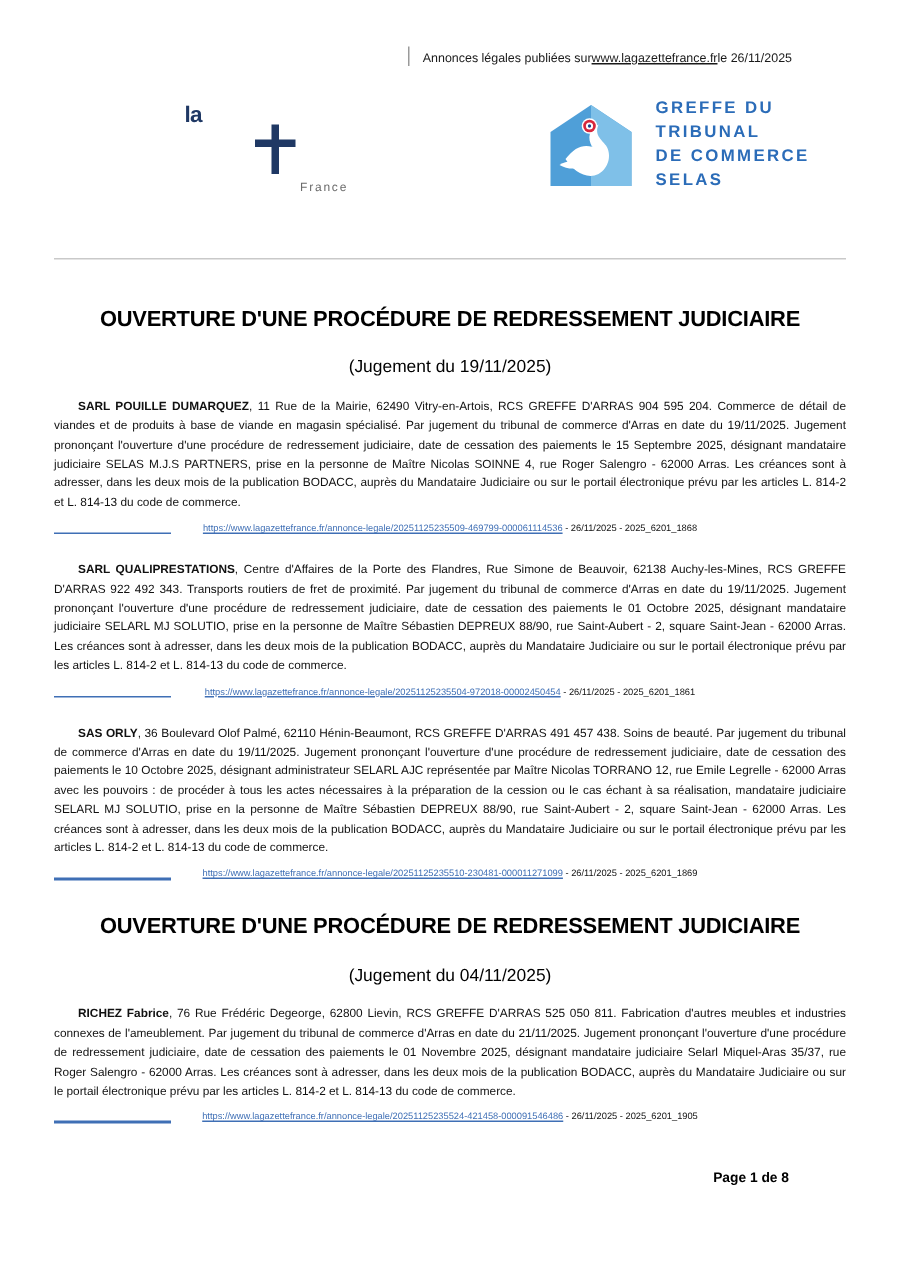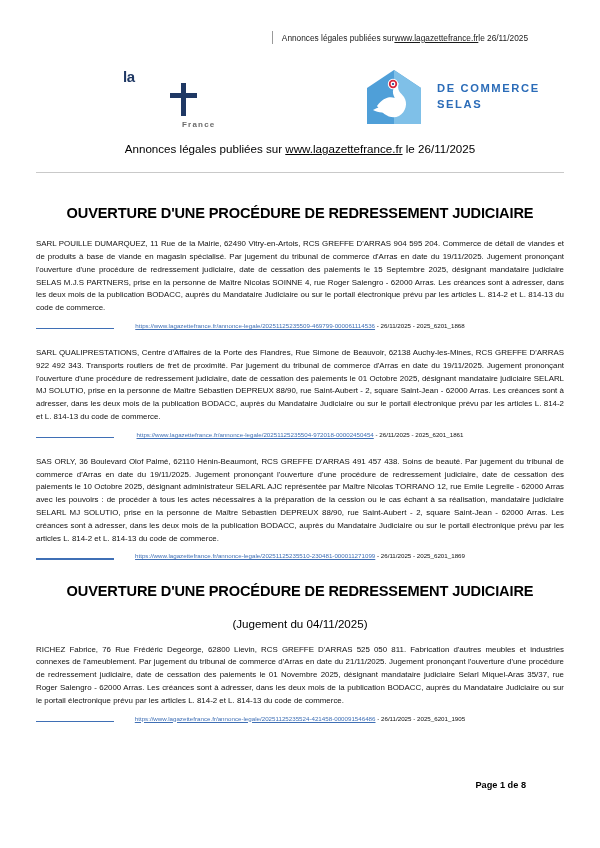--- a/index.html
+++ b/index.html
@@ -91,24 +91,24 @@
   .gz-cross-h {
     position: absolute;
     left: 108px;
     top: 25px;
     width: 27px;
     height: 5px;
     background: #1f3864;
   }
   .gz-france {
     position: absolute;
-    left: 120px;
+    left: 138px;
     top: 52px;
     font-size: 8px;
-    font-weight: bold;
+    font-weight: normal;
     color: #6b6b6b;
     letter-spacing: 1.2px;
   }
 
   .greffe-logo {
     position: absolute;
     left: 363px;
     top: 0px;
     width: 200px;
     height: 70px;
@@ -179,21 +179,22 @@
   }
   .ad p {
     margin: 0;
     font-size: 7.9px;
     line-height: 1.62;
     text-align: justify;
     text-justify: inter-word;
     color: #111;
   }
   .ad p .co {
-    font-weight: normal;
+    font-weight: bold;
+    margin-left: 16px;
   }
   .ad-footer {
     margin-top: 7px;
     position: relative;
     height: 12px;
   }
   .ad-footer .short-rule {
     position: absolute;
     left: 0;
     top: 6px;
@@ -258,36 +259,35 @@
           <path d="M31 4 L58 22 L58 58 L31 58 Z" fill="#7fc0e8"></path>
           <path d="M14 40 C20 32 26 30 32 32 C28 26 30 20 36 17 C33 24 38 27 41 31 C45 37 43 46 36 50 C28 54 19 48 14 40 Z" fill="#ffffff"></path>
           <path d="M10 44 C16 40 22 41 27 45 C21 47 15 47 10 44 Z" fill="#ffffff"></path>
           <circle cx="30" cy="18" r="5.2" fill="#ffffff"></circle>
           <circle cx="30" cy="18" r="4.2" fill="#d8273c"></circle>
           <circle cx="30" cy="18" r="2.4" fill="#ffffff"></circle>
           <circle cx="30" cy="18" r="1.1" fill="#1b3c8f"></circle>
         </svg>
       </div>
       <div class="greffe-text">
+        <div>GREFFE DU TRIBUNAL</div>
         <div>DE COMMERCE</div>
         <div>SELAS</div>
       </div>
     </div>
 
   </div>
 
-  <div class="sub-header">
-    <span>Annonces légales publiées sur </span><span class="link">www.lagazettefrance.fr</span><span> le 26/11/2025</span>
-  </div>
   <div class="divider top"></div>
 
   <div class="content">
 
     <div>
       <h1 class="section-title">OUVERTURE D'UNE PROCÉDURE DE REDRESSEMENT JUDICIAIRE</h1>
+      <div class="section-sub">(Jugement du 19/11/2025)</div>
 
       <div class="ad">
         <p><span class="co">SARL POUILLE DUMARQUEZ</span><span>, 11 Rue de la Mairie, 62490 Vitry-en-Artois, RCS GREFFE D'ARRAS 904 595 204. Commerce de détail de viandes et de produits à base de viande en magasin spécialisé. Par jugement du tribunal de commerce d'Arras en date du 19/11/2025. Jugement prononçant l'ouverture d'une procédure de redressement judiciaire, date de cessation des paiements le 15 Septembre 2025, désignant mandataire judiciaire SELAS M.J.S PARTNERS, prise en la personne de Maître Nicolas SOINNE 4, rue Roger Salengro - 62000 Arras. Les créances sont à adresser, dans les deux mois de la publication BODACC, auprès du Mandataire Judiciaire ou sur le portail électronique prévu par les articles L. 814-2 et L. 814-13 du code de commerce.</span></p>
         <div class="ad-footer">
           <span class="short-rule"></span>
           <span class="ref"><a href="#">https://www.lagazettefrance.fr/annonce-legale/20251125235509-469799-000061114536</a><span> - 26/11/2025 - 2025_6201_1868</span></span>
         </div>
       </div>
 
       <div class="ad">

